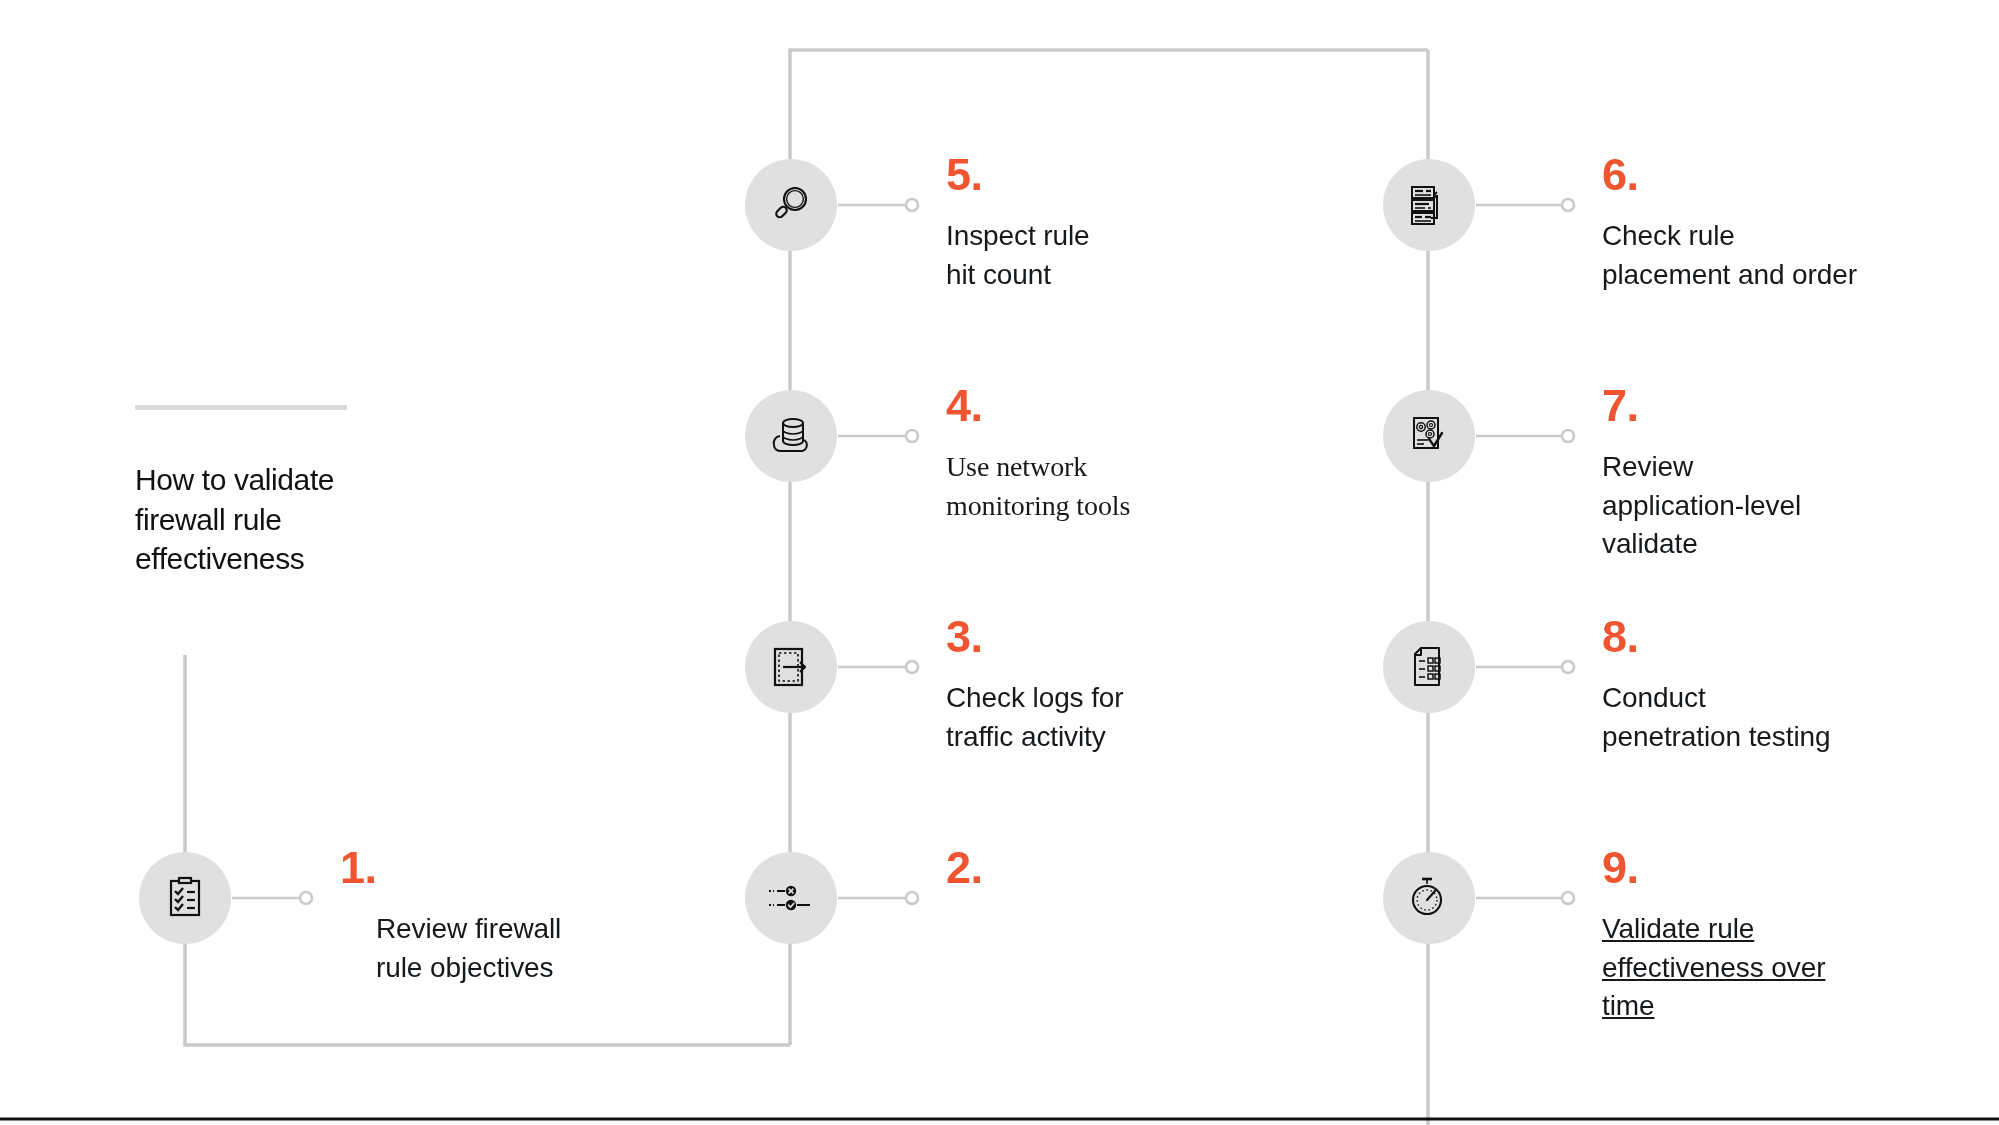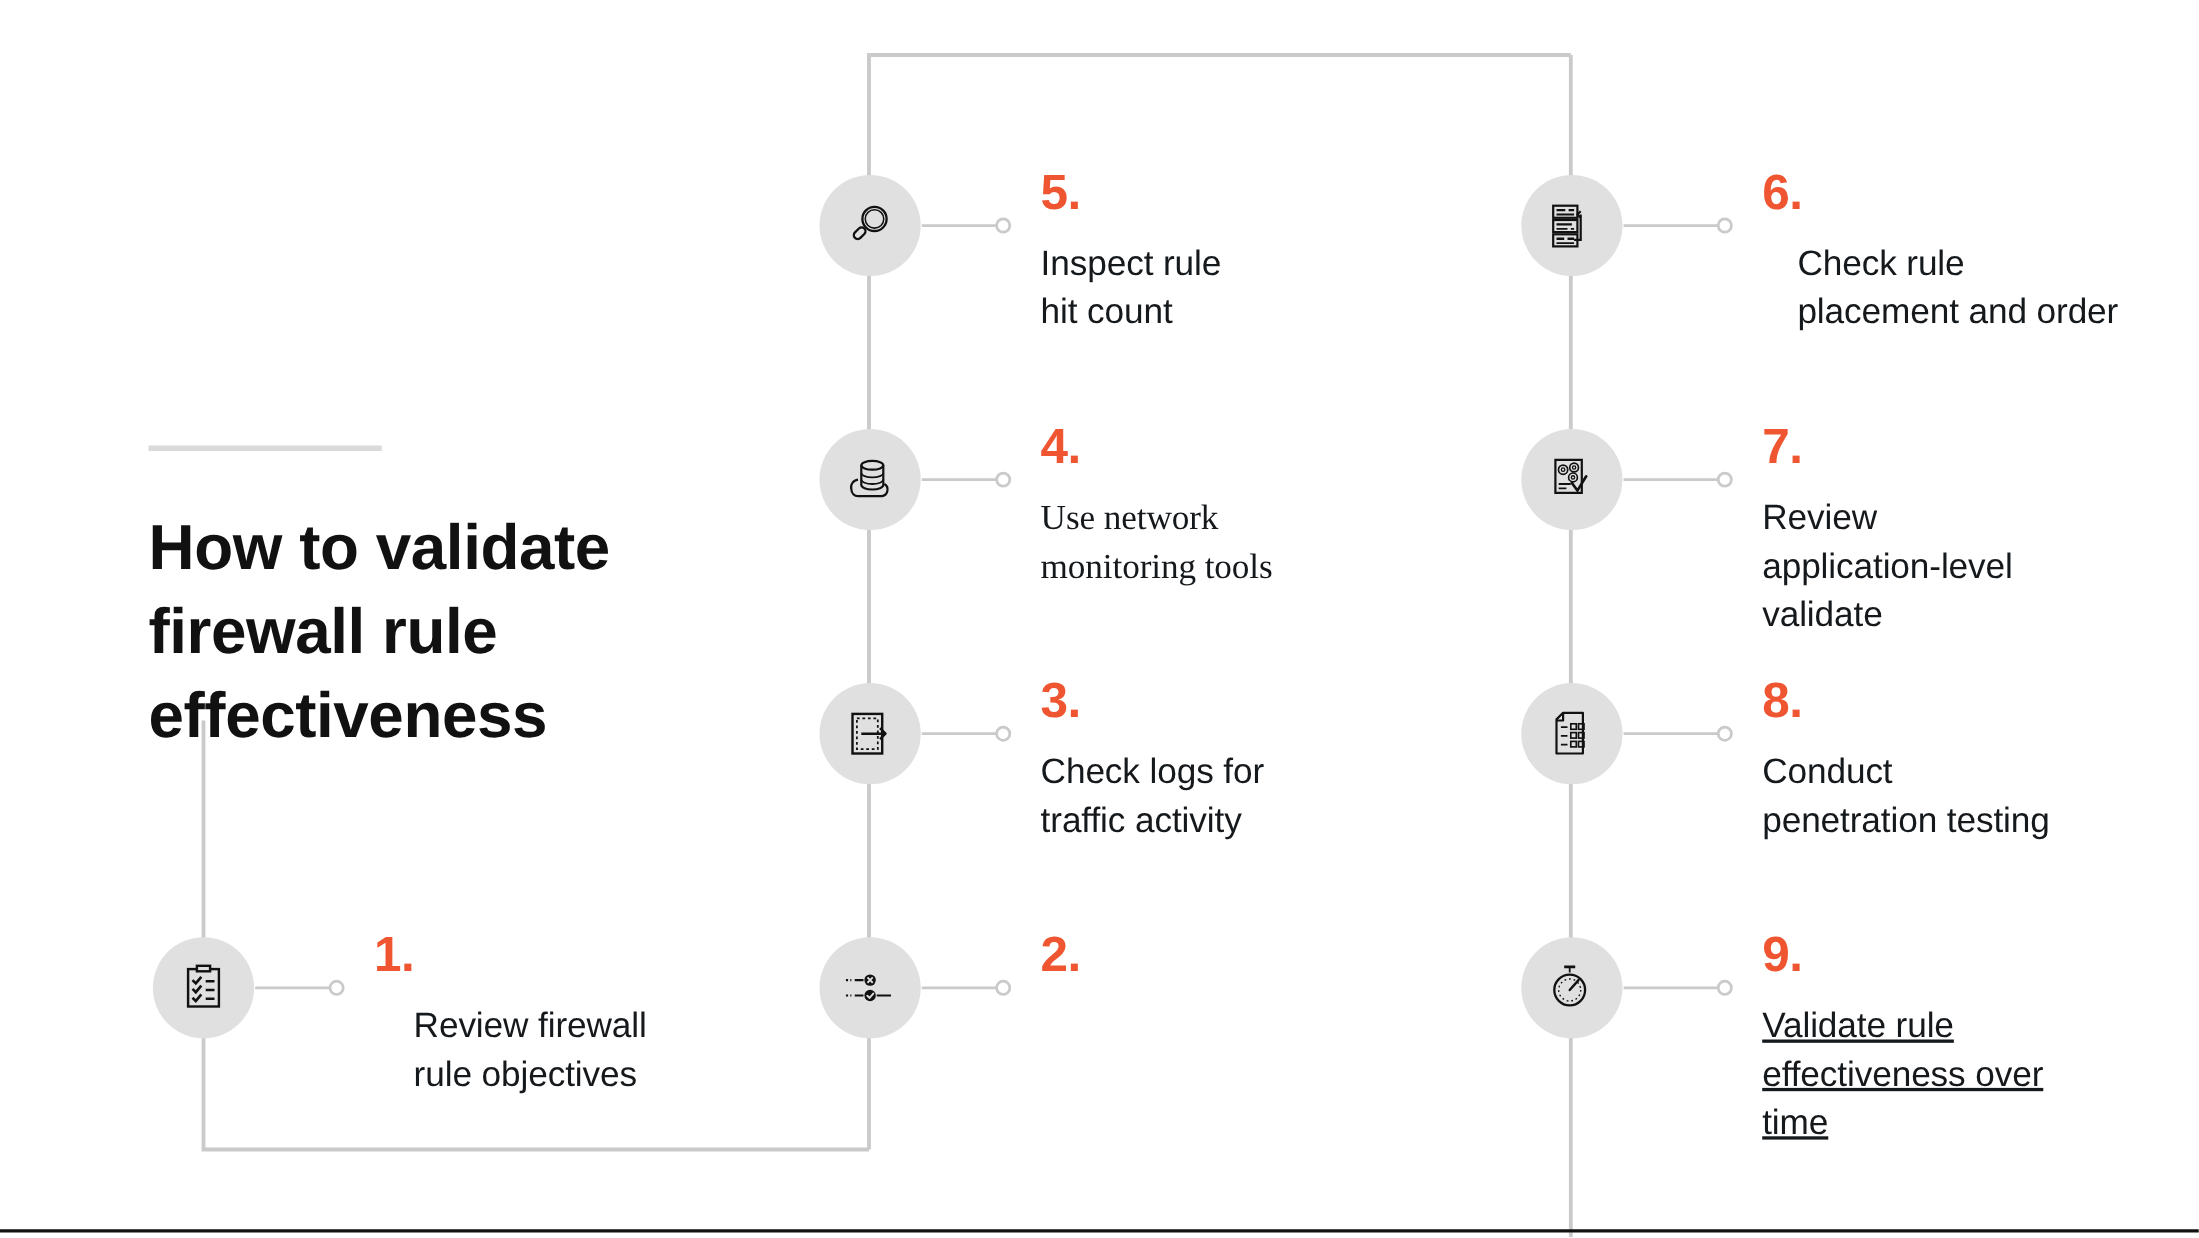--- a/index.html
+++ b/index.html
@@ -35,23 +35,23 @@
     top: 405px;
     width: 430px;
   }
   #title-rule {
     width: 212px;
     height: 5px;
     background: #d9dad9;
     margin-bottom: 50px;
   }
   #page-title {
-    font-size: 58px;
+    font-size: 30px;
     line-height: 1.32;
-    font-weight: 700;
+    font-weight: 400;
     color: #111111;
     letter-spacing: -0.4px;
     white-space: pre-line;
     margin: 0;
   }
 
   
   .step {
     position: absolute;
   }
@@ -77,21 +77,21 @@
   }
   .step-num {
     font-size: 45px;
     font-weight: 700;
     color: #ee5530;
     line-height: 1;
     letter-spacing: -0.5px;
     margin: 0 0 20px 0;
   }
   .step-label {
-    font-size: 32px;
+    font-size: 28px;
     line-height: 1.38;
     font-weight: 400;
     color: #16191c;
     letter-spacing: -0.1px;
     margin: 0;
   }
 </style>
 </head>
 <body>
 
@@ -253,21 +253,21 @@
           <line x1="10" y1="35" x2="17" y2="35" stroke-width="2.2"></line>
           <line x1="20" y1="35" x2="26" y2="35" stroke-width="2.2"></line>
           <line x1="10" y1="39" x2="26" y2="39" stroke-width="1.6"></line>
           <path d="M32 13 v23 h-6" stroke-width="2"></path>
           <path d="M35 10 l-3 3 l3 3" stroke-width="2" stroke-linejoin="round" transform="translate(-3,0)"></path>
         </svg>
       </span>
     </div>
     <div class="step-text" style="left:1602px; top:152px;">
       <p class="step-num">6.</p>
-      <p class="step-label" style="white-space:pre-line;margin-left:32px;">Check rule
+      <p class="step-label" style="white-space:pre-line;">Check rule
 placement and order</p>
     </div>
   </div>
 
   <div class="step">
     <div class="step-badge" style="left:1383px; top:390px;">
       <span>
         <svg width="46" height="46" viewBox="0 0 46 46" fill="none" stroke="#111" stroke-width="2">
           <path d="M8 5 h24 v30 h-24 z"></path>
           <circle cx="15" cy="14" r="4.2" stroke-width="1.5"></circle>

